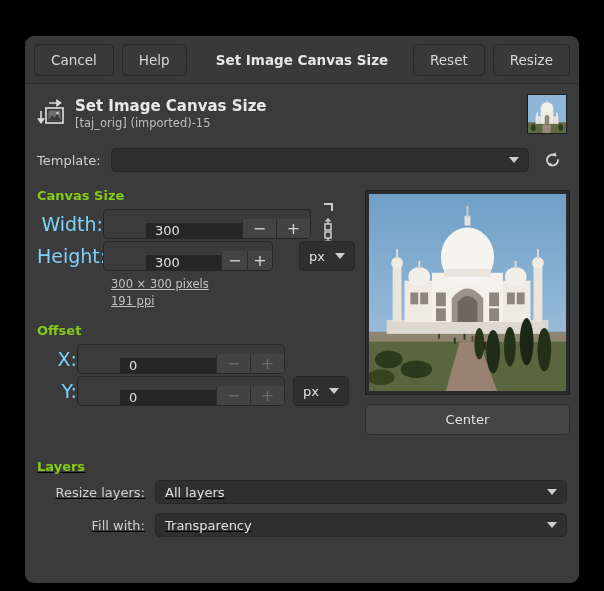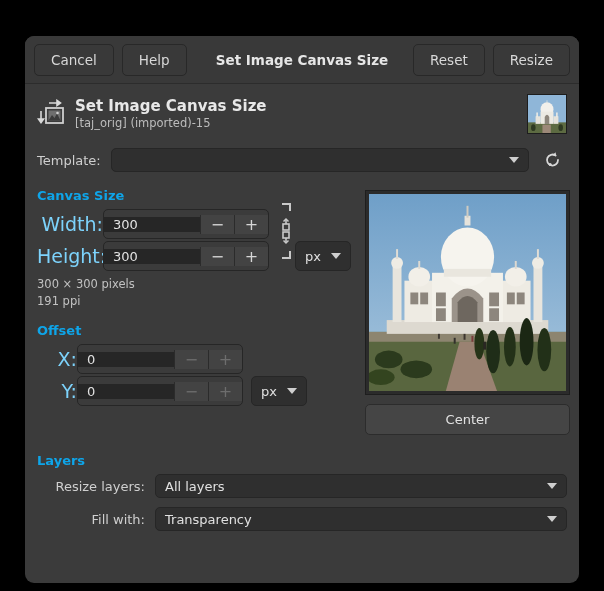--- a/index.html
+++ b/index.html
@@ -75,21 +75,21 @@
     flex-shrink: 0;
     overflow: hidden;
     background: #000;
   }
 
   
   .body { padding: 4px 12px 0 12px; flex: 1; }
 
   .row { display: flex; align-items: center; }
   .section-title {
-    color: #0ea5e9; font-size: 13px; font-weight: bold;
+    color: #84cc16; font-size: 13px; font-weight: bold;
     margin: 0 0 6px 0;
   }
 
   
   .template-row { margin-bottom: 14px; }
   .template-label { width: 74px; color: #cfcfcf; font-size: 13px; }
   .combo {
     background: #2f2f2f;
     border: 1px solid #262626;
     border-radius: 5px;
@@ -119,25 +119,26 @@
   .col-left { width: 318px; flex-shrink: 0; }
   .col-right { flex: 1; padding-left: 10px; padding-top: 2px; }
 
   
   .field-row { display: flex; align-items: center; margin-bottom: 2px; }
   .field-label {
     width: 66px; text-align: right; padding-right: 0;
     color: #7dd3fc; font-size: 19px;
   }
   .spin {
-    display: flex; align-items: center;
+    display: flex; align-items: flex-end;
     height: 30px;
     border: 1px solid #262626;
     border-radius: 5px;
     overflow: hidden;
+    padding-left: 42px;
   }
   .spin-entry {
     background: #262626;
     color: #e2e2e2;
     font-size: 13px;
     display: flex; align-items: center;
     padding: 0 9px;
     width: 96px;
     cursor: text;
   }
@@ -169,21 +170,21 @@
     gap: 10px;
     padding: 0 9px;
     color: #e0e0e0; font-size: 13px;
     cursor: pointer;
     margin-left: 8px;
   }
 
   .sizeinfo {
     color: #c2c2c2; font-size: 11.5px;
     line-height: 1.45;
-    margin-top: 5px;
+    margin-left: 74px; margin-top: 5px; text-decoration: underline;
   }
 
   
   .preview-frame {
     width: 205px; height: 205px;
     background: #2b2b2b;
     border: 1px solid #1e1e1e;
     padding: 3px;
     cursor: move;
   }
@@ -193,21 +194,21 @@
     width: 205px; height: 31px;
     background: #454545;
     border: 1px solid #2c2c2c;
     border-radius: 5px;
     color: #e2e2e2; font-size: 13px;
     display: flex; align-items: center; justify-content: center;
     cursor: pointer;
   }
 
   
-  .layers { margin-top: 18px; }
+  .layers { margin-top: 24px; text-decoration: underline; }
   .layer-row { display: flex; align-items: center; margin-bottom: 9px; }
   .layer-label {
     width: 118px; text-align: right; padding-right: 10px;
     color: #cfcfcf; font-size: 13px;
   }
   .layer-combo { flex: 1; }
 
   .check-row { display: flex; align-items: center; padding-left: 42px; }
   .checkbox {
     width: 15px; height: 15px;

